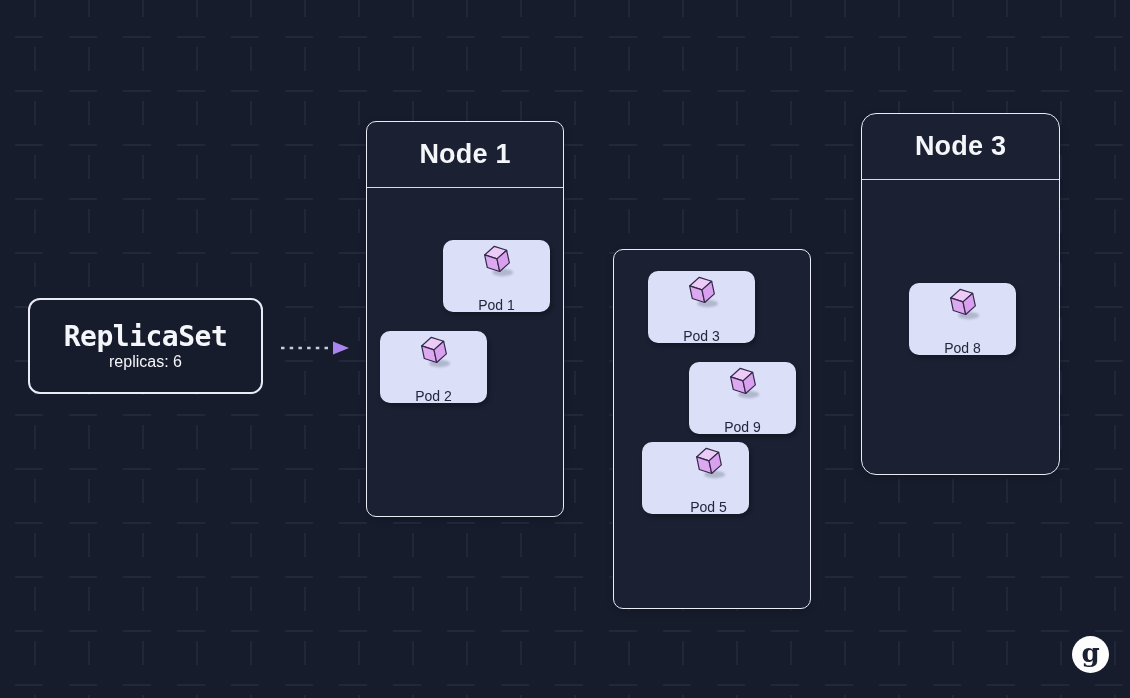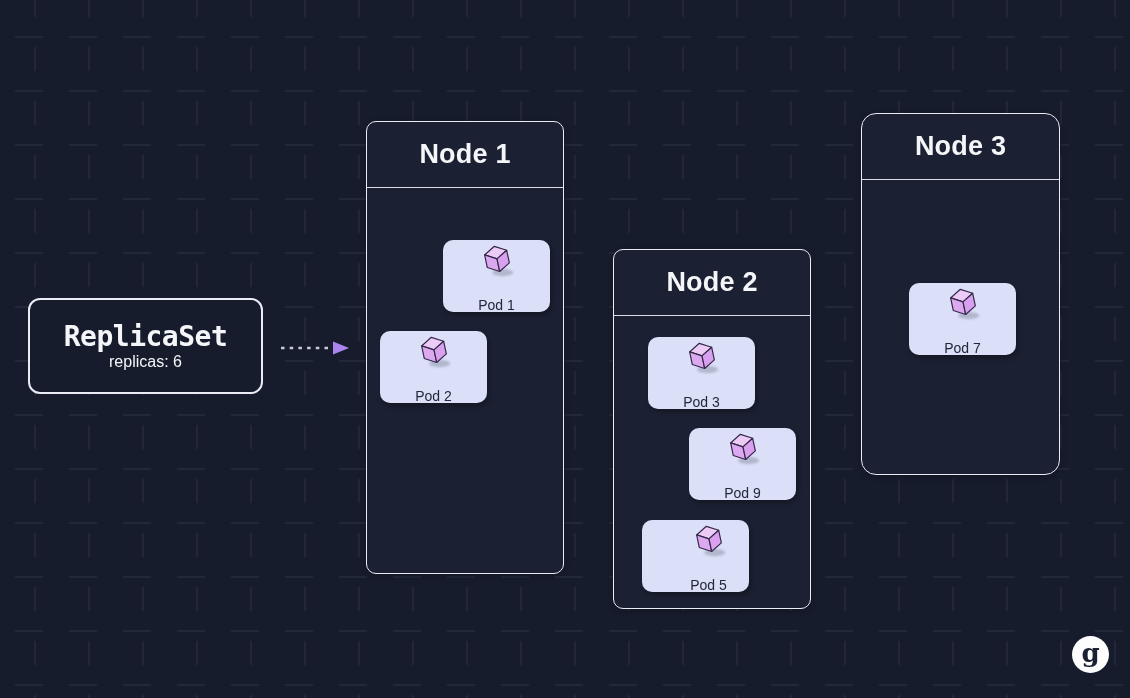--- a/index.html
+++ b/index.html
@@ -55,21 +55,21 @@
 
   
   .node{
     position:absolute;box-sizing:border-box;
     background:var(--node-fill);
     border:1.6px solid var(--node-border);
     border-radius:10px;
     z-index:1;
     box-shadow:0 2px 6px rgba(0,0,0,0.25);
   }
-  .node1{left:366px;top:121px;width:198px;height:453px;}
+  .node1{left:366px;top:121px;width:198px;height:396px;}
   .node2{left:613px;top:249px;width:198px;height:360px;}
   .node3{left:861px;top:113px;width:199px;height:362px;border-radius:15px;}
   .node-header{
     height:66px;box-sizing:border-box;
     border-bottom:1.6px solid rgba(233,235,245,0.92);
     display:flex;align-items:center;justify-content:center;
   }
   .node-title{
     font-size:27px;font-weight:700;color:var(--text);letter-spacing:0.2px;
   }
@@ -86,21 +86,21 @@
     gap:18px;
   }
   .pod-label{
     font-size:14px;font-weight:500;color:var(--pod-text);line-height:1;margin-top:1px;
   }
   .cube{display:block;}
   .n1-p1{left:76px;top:52px;}
   .n1-p2{left:13px;top:143px;}
   .n2-p3{left:18px;top:21px;margin-left:16px;}
   .n2-p4{left:75px;top:112px;}
-  .n2-p5{left:28px;top:204px;padding-left:26px;}
+  .n2-p5{left:28px;top:192px;padding-left:26px;}
   .n3-p6{left:47px;top:103px;}
 
   
   .logo{
     position:absolute;left:1072px;top:636px;width:37px;height:37px;
     background:var(--logo-bg);border-radius:50%;
     display:flex;align-items:center;justify-content:center;z-index:2;
   }
   .logo span{
     font-family:"DejaVu Serif", serif;
@@ -158,23 +158,20 @@
       <div class="pod n1-p2">
         <svg class="cube" width="54" height="44" viewBox="0 0 56 46">
             <use href="#cube-icon"></use>
           </svg>
         <div class="pod-label">Pod 2</div>
       </div>
     </div>
   </div>
 
   <div class="node node2">
-    <div class="node-header">
-      <span class="node-title">Node 2</span>
-    </div>
     <div class="node-body">
       <div class="pod n2-p3">
         <svg class="cube" width="54" height="44" viewBox="0 0 56 46">
             <use href="#cube-icon"></use>
           </svg>
         <div class="pod-label">Pod 3</div>
       </div>
       <div class="pod n2-p4">
         <svg class="cube" width="54" height="44" viewBox="0 0 56 46">
             <use href="#cube-icon"></use>
@@ -192,21 +189,21 @@
 
   <div class="node node3">
     <div class="node-header">
       <span class="node-title">Node 3</span>
     </div>
     <div class="node-body">
       <div class="pod n3-p6">
         <svg class="cube" width="54" height="44" viewBox="0 0 56 46">
             <use href="#cube-icon"></use>
           </svg>
-        <div class="pod-label">Pod 7</div>
+        <div class="pod-label">Pod 8</div>
       </div>
     </div>
   </div>
 
   <div class="logo">
     <span>g</span>
   </div>
 
 </div>
 

